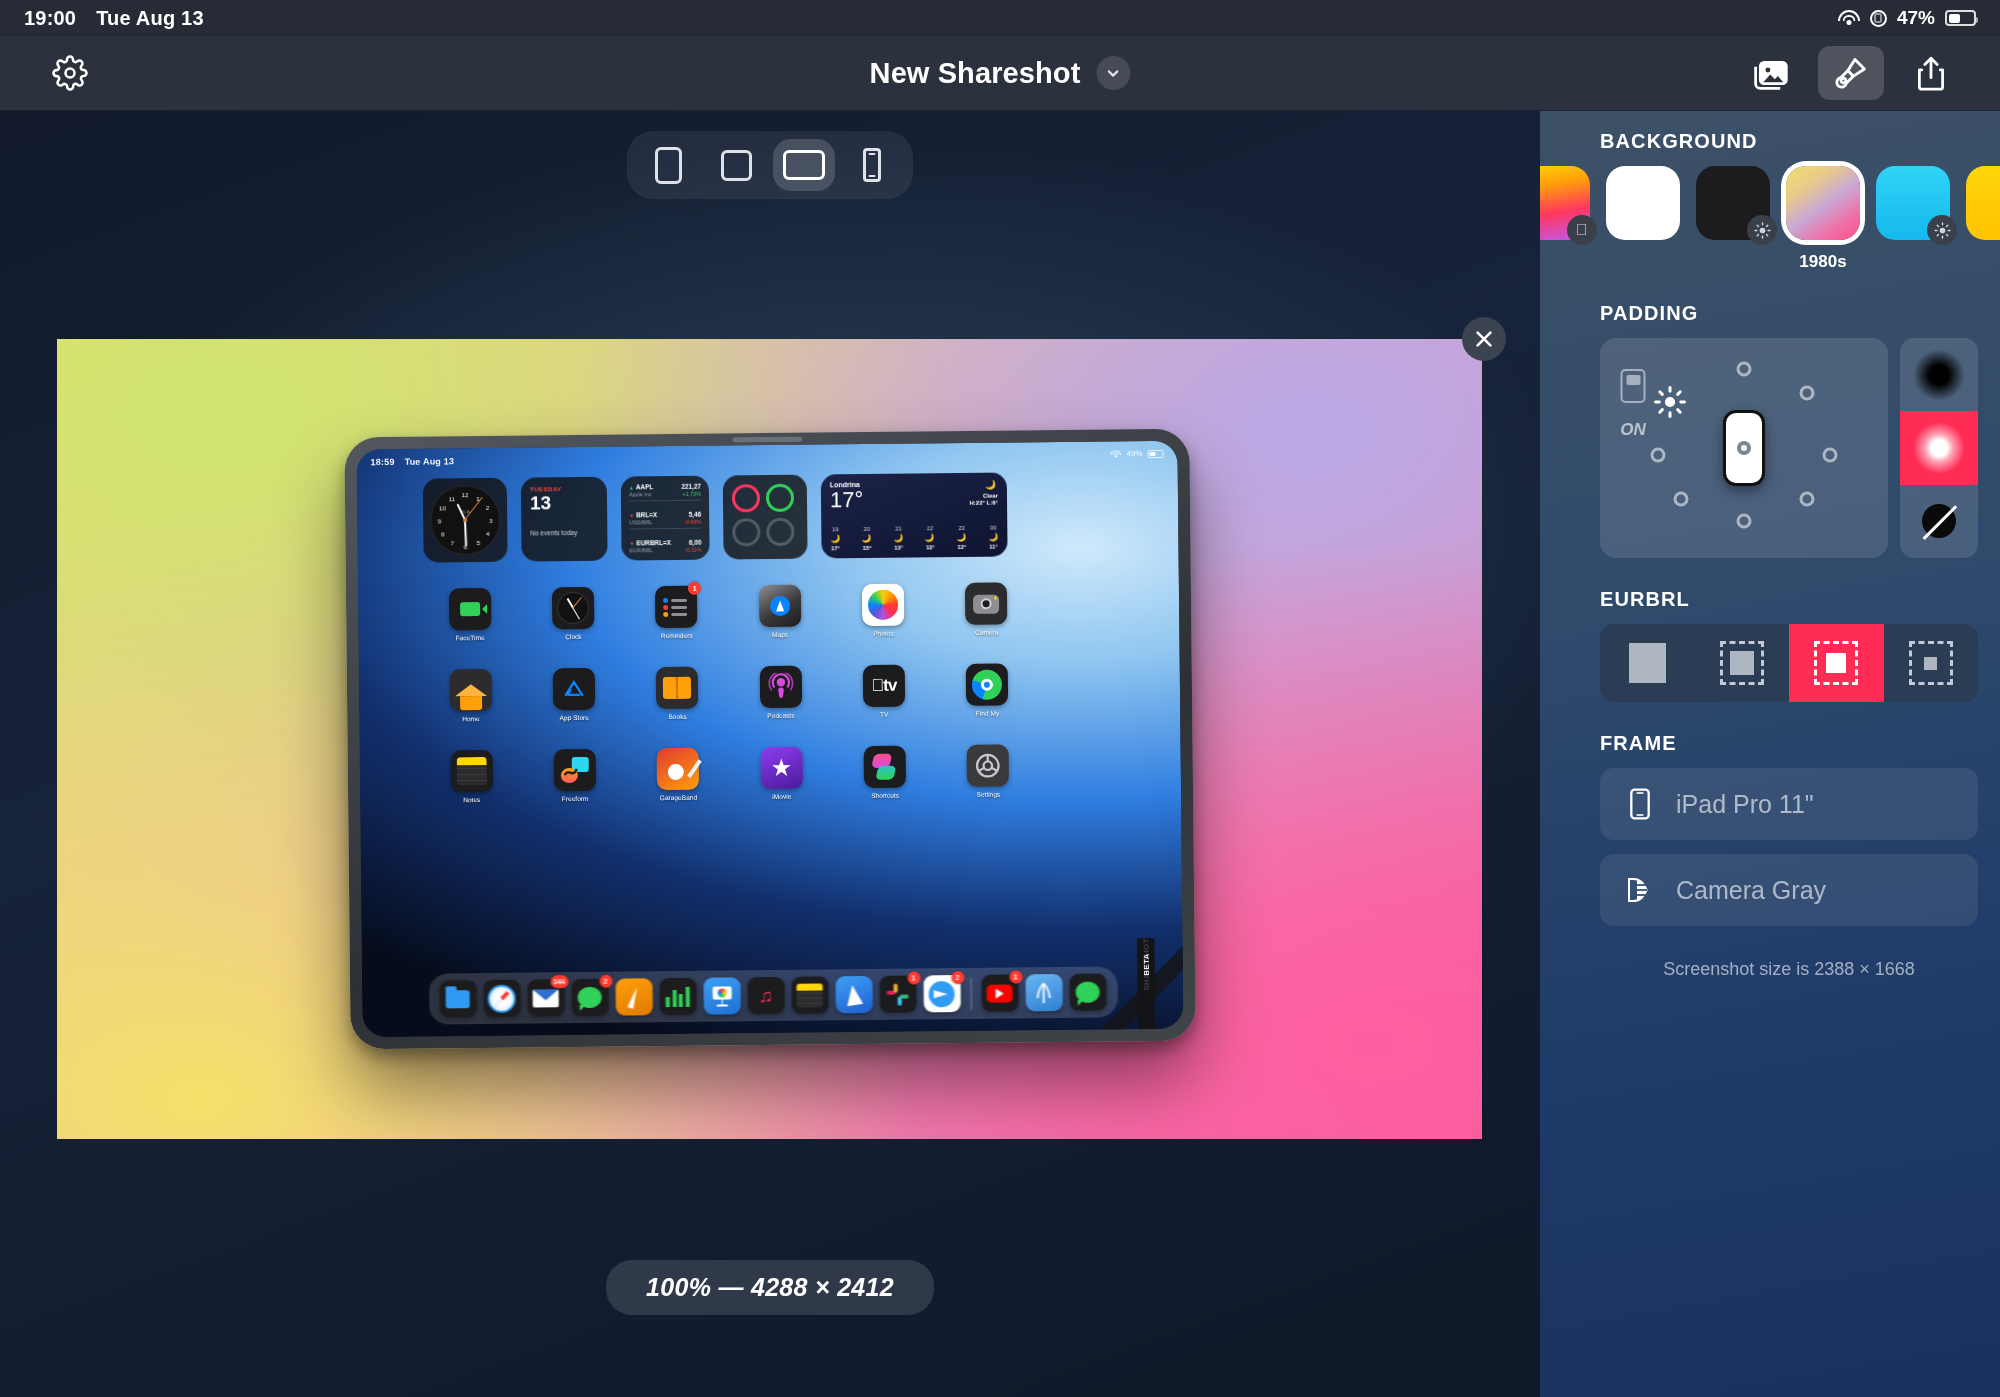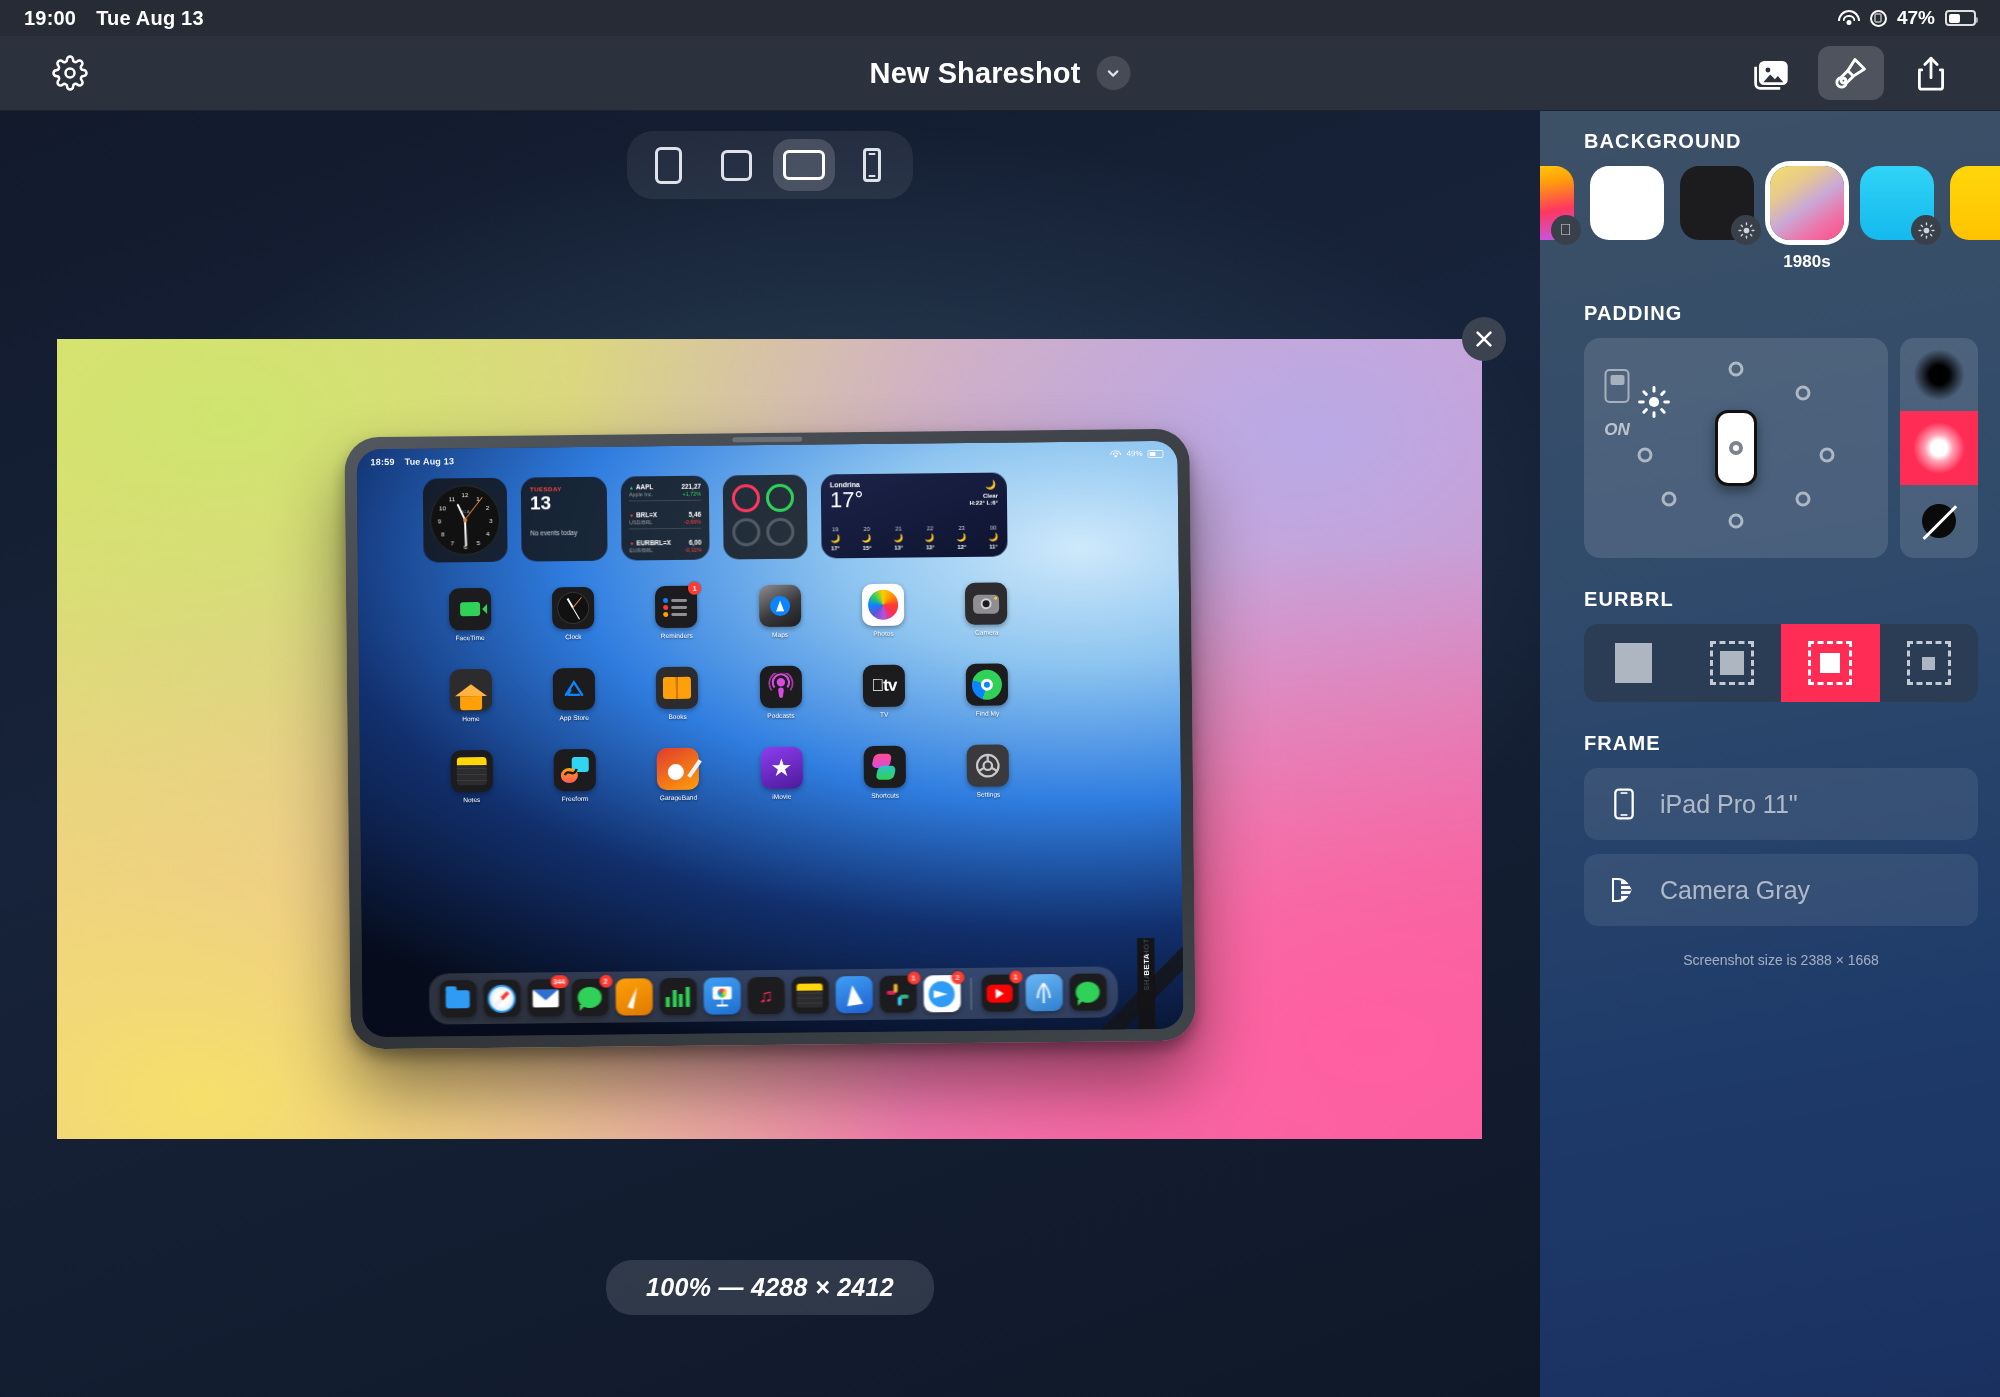--- a/index.html
+++ b/index.html
@@ -169,21 +169,21 @@
   .zoom-pill{
     position:absolute; left:50%; transform:translateX(-50%); bottom:82px;
     background:rgba(255,255,255,.13); border-radius:26px; padding:13px 40px;
     font-size:25px; font-weight:700; letter-spacing:.3px;font-style:italic;
   }
 
   
   .sidebar{
     position:absolute; right:0; top:111px; width:460px; height:1286px;
     background:linear-gradient(170deg,#3d5166 0%, #2f4a6b 38%, #1e3a69 72%, #1a3160 100%);
-    padding:19px 0 0 0; overflow:hidden;
+    padding:19px 0 0 16px; overflow:hidden;
   }
   .sec-title{ font-size:20px; font-weight:700; letter-spacing:1.1px; margin:0 0 13px 44px;}
   .sec-title.pad{ margin-top:30px;}
   .bg-row{ display:flex; align-items:flex-start; gap:16px; padding-left:4px;}
   .bg-item{ position:relative; flex:0 0 auto; cursor:pointer;}
   .sw{ width:74px; height:74px; border-radius:19px; position:relative; overflow:hidden;}
   .bg-item.selected .sw{ box-shadow:0 0 0 5px #fff; border-radius:20px;}
   .sw-badge{ position:absolute; right:-7px; bottom:-5px; width:30px; height:30px; border-radius:50%; background:#3a4049; display:flex; align-items:center; justify-content:center; color:#cfd4dc;}
   .sw-label{ text-align:center; font-size:17px; font-weight:600; margin-top:12px;}
 
@@ -218,21 +218,21 @@
   .pad-opt.selected .p-box{ border-color:#fff;}
   .pad-opt.selected .p-box i{ background:#fff;}
 
   .frame-row{ padding:0 22px 0 44px;}
   .frame-btn{
     height:72px; border-radius:14px; background:rgba(255,255,255,.08);
     display:flex; align-items:center; gap:20px; padding:0 24px; margin-bottom:14px; cursor:pointer;
   }
   .frame-btn .lbl{ font-size:25px; color:rgba(255,255,255,.6);}
   .f-icon{ width:32px; height:32px; display:flex; align-items:center; justify-content:center;}
-  .shot-size{ text-align:center; font-size:14px; color:rgba(255,255,255,.58); margin-top:26px;}
+  .shot-size{ text-align:center; font-size:18px; color:rgba(255,255,255,.58); margin-top:33px;}
 </style>
 </head>
 <body>
 
 <div class="app">
 
   <div class="statusbar">
     <div class="sb-left">
       <span>19:00</span>
       <span>Tue Aug 13</span>

